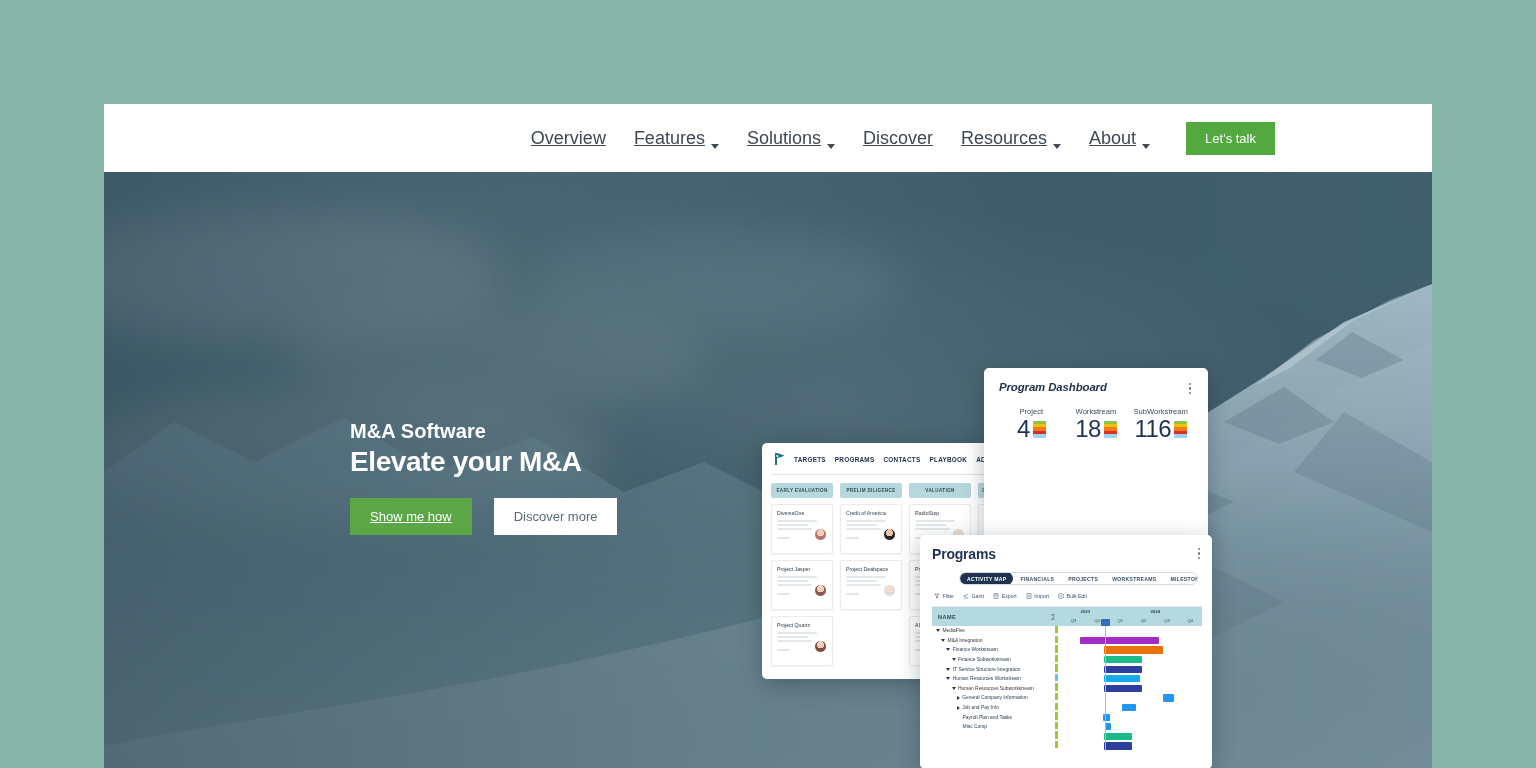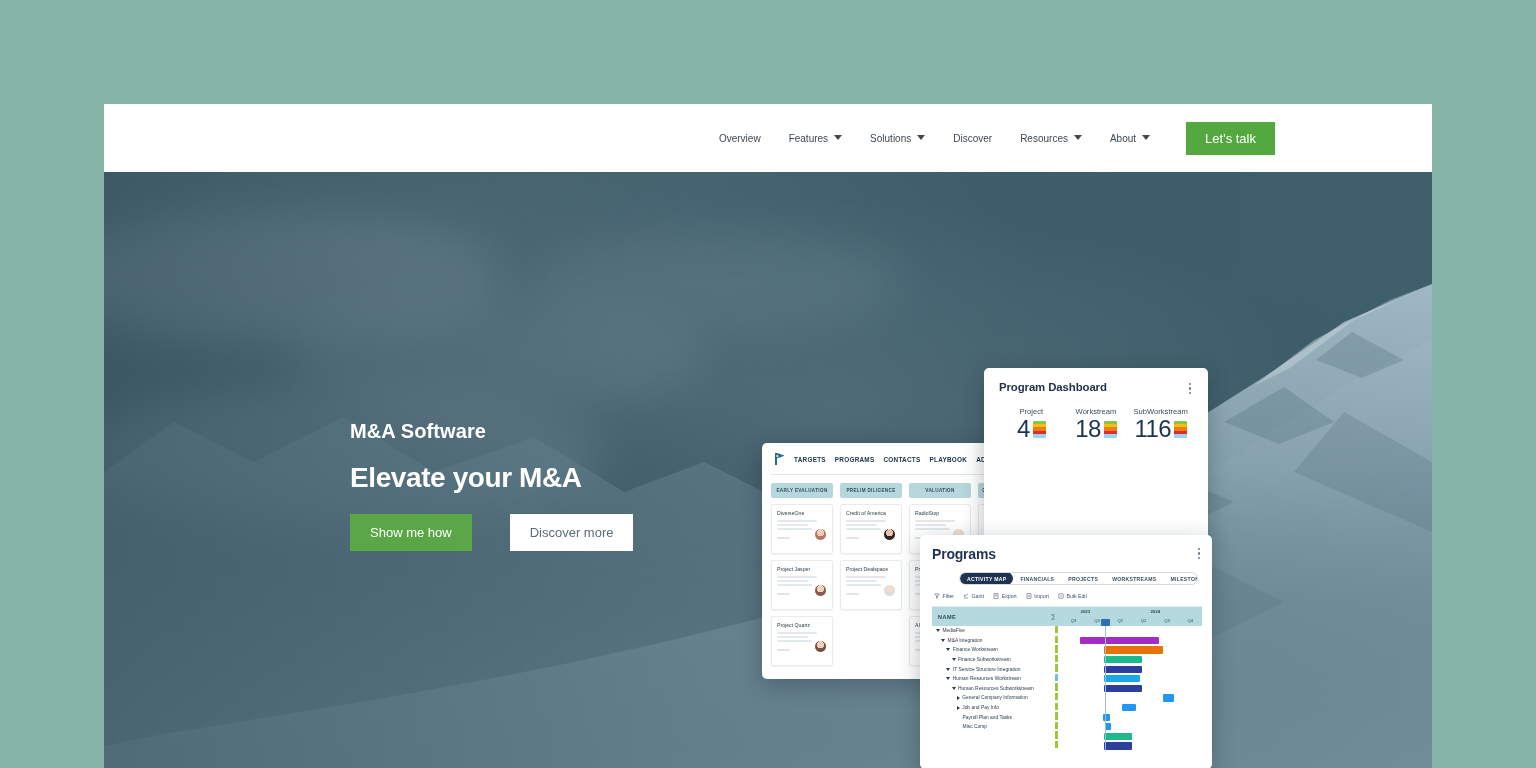--- a/index.html
+++ b/index.html
@@ -25,23 +25,23 @@
     height: 68px;
     background: #ffffff;
     display: flex;
     align-items: center;
     justify-content: flex-end;
     padding-right: 157px;
     z-index: 40;
   }
   .nav-links { display: flex; align-items: center; gap: 0px; }
   .nav-item {
-    display: flex; align-items: flex-start; gap: 6px;
-    font-size: 10px; color: #3e4953;
-    padding: 6px 14px; cursor: pointer; white-space: nowrap;
+    display: flex; align-items: flex-end; gap: 6px;
+    font-size: 18px; color: #3e4953;
+    padding: 6px 14px; cursor: pointer; white-space: nowrap; text-decoration: underline;
   }
   .caret {
     width: 0; height: 0;
     border-left: 4px solid transparent;
     border-right: 4px solid transparent;
     border-top: 5px solid #3e4953;
     display: inline-block;
     margin-top: 2px;
   }
   #lets-talk {
@@ -96,31 +96,31 @@
   
   #hero-copy {
     position: absolute;
     left: 246px; top: 248px;
     width: 360px;
     z-index: 10;
     color: #ffffff;
   }
   #eyebrow {
     font-size: 20px; font-weight: bold; letter-spacing: 0.1px;
-    margin-bottom: 20px;
+    margin-bottom: 4px;
   }
   #headline {
     font-size: 28px; font-weight: bold; letter-spacing: -0.4px;
     line-height: 1.1; margin-bottom: 20px;
   }
   #subcopy {
     font-size: 13.5px; line-height: 1.52; color: #eef3f5;
     width: 340px; margin-bottom: 26px;
   }
-  #hero-buttons { display: flex; gap: 38px; }
+  #hero-buttons { display: flex; gap: 22px; text-decoration: underline; }
   .btn {
     font-size: 13px; padding: 11px 20px;
     cursor: pointer; border: none; text-align: center;
     font-family: "Liberation Sans", sans-serif;
   }
   #btn-primary { background: #5ba646; color: #fff; }
   #btn-secondary { background: #ffffff; color: #5a6b73; }
 
   
   .card-shadow { box-shadow: 0 6px 22px rgba(16,32,42,0.30); }
@@ -183,21 +183,21 @@
   
   #dash-win {
     position: absolute;
     left: 880px; top: 196px;
     width: 224px; height: 176px;
     background: #ffffff;
     border-radius: 5px;
     z-index: 12;
     padding: 13px 15px 0 15px;
   }
-  #dash-head { display: flex; align-items: flex-start; justify-content: space-between; }
+  #dash-head { display: flex; align-items: flex-start; justify-content: space-between; font-style: italic; }
   #dash-title {
     font-size: 11.4px; font-weight: bold; color: #22344a; letter-spacing: -0.1px;
   }
   .kebab { display: flex; flex-direction: column; gap: 2px; align-items: center; cursor: pointer; padding: 2px; }
   .kebab i { width: 2.4px; height: 2.4px; border-radius: 50%; background: #6a7a86; display: block; }
   #metrics-row1, #metrics-row2 { display: flex; }
   #metrics-row1 { margin-top: 11px; }
   #metrics-row2 { margin-top: 14px; padding-left: 34px; }
   .metric { flex: 1; text-align: center; }
   .metric-label { font-size: 7.6px; color: #3d4c58; margin-bottom: 1px; }

